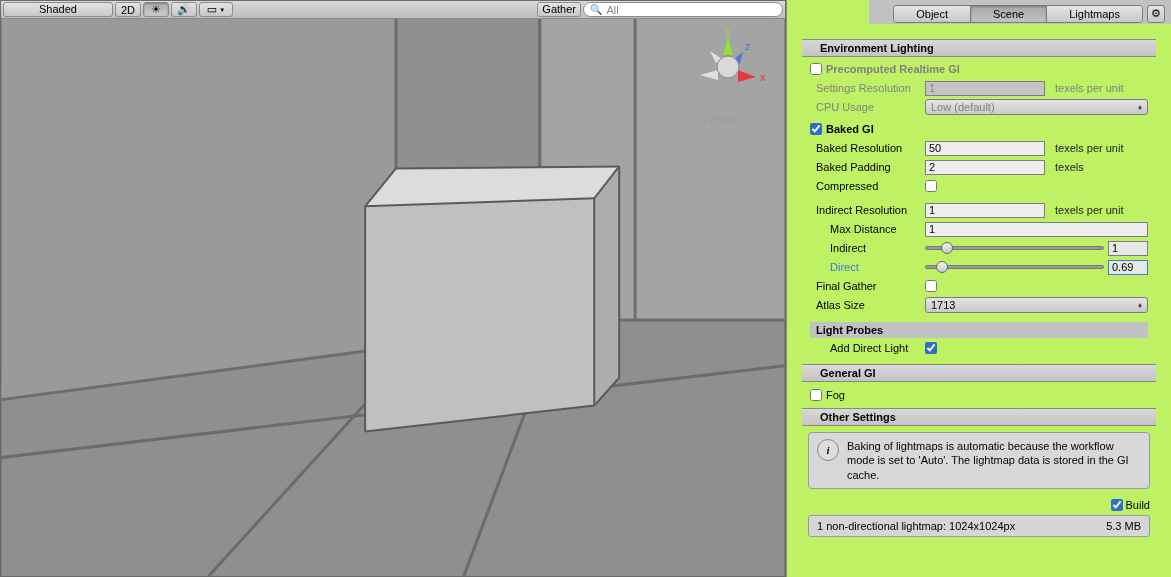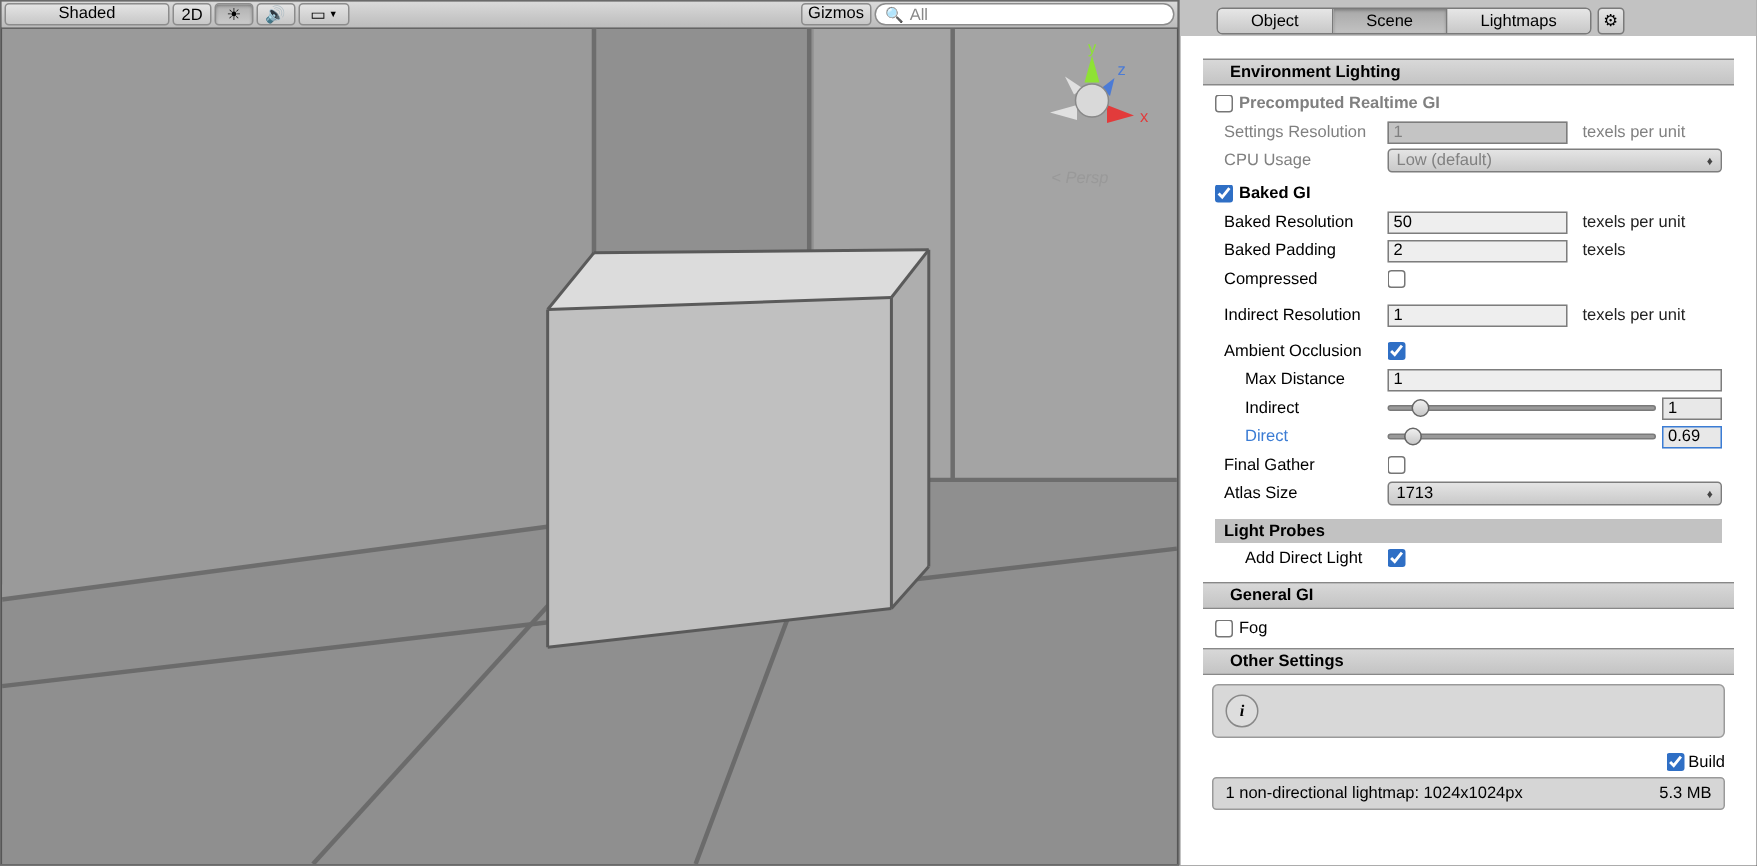--- a/index.html
+++ b/index.html
@@ -18,21 +18,21 @@
   
   
   .scene3d { position: absolute; top: 18px; left: 0; right: 0; bottom: 0; background: #5f5f5f; overflow: hidden; }
   .scene3d svg { position: absolute; top:0; left:0; width:100%; height:100%; }
   
   .gizmo { position: absolute; top: 18px; right: 12px; width: 90px; height: 90px; }
   .persp-label { position: absolute; top: 112px; right: 46px; color: #999; font-size: 11px; font-style: italic; }
   .persp-label::before { content: "< "; }
   
   
-  .inspector { width: 385px; height: 577px; background: #ffffff; border-left: 1px solid #888; display: flex; flex-direction: column; }
+  .inspector { width: 385px; height: 577px; background: #bef264; border-left: 1px solid #888; display: flex; flex-direction: column; align-items: flex-end; }
   .tabbar { height: 24px; display: flex; align-items: center; padding: 3px 6px 0 6px; gap: 0; background: #c2c2c2; }
   .tabbar .spacer-l { width: 18px; }
   .tabgrp { display: flex; border: 1px solid #7a7a7a; border-radius: 4px; overflow: hidden; }
   .tab { padding: 2px 22px; background: linear-gradient(#e6e6e6,#c8c8c8); border-right: 1px solid #7a7a7a; }
   .tab:last-child { border-right: none; }
   .tab.active { background: linear-gradient(#a8a8a8,#c2c2c2); box-shadow: inset 0 1px 2px rgba(0,0,0,.25); }
   .cog { width: 18px; height: 18px; border: 1px solid #7a7a7a; border-radius: 3px; margin-left: 4px; background: linear-gradient(#e6e6e6,#c8c8c8); display:flex; align-items:center; justify-content:center; }
   
   .panel-body { flex: 1; overflow: auto; padding: 15px; }
   .section-header { background: linear-gradient(#d8d8d8,#c4c4c4); border-top: 1px solid #888; border-bottom: 1px solid #888; padding: 2px 4px 2px 18px; font-weight: bold; }
@@ -87,21 +87,21 @@
       </div>
     <div class="vp-btn">
         <span>🔊</span>
       </div>
     <div class="vp-btn" style="width:34px;">
         <span>▭</span>
         <span class="tri" style="font-size:6px;margin-left:2px">▼</span>
       </div>
     <span class="flex-spacer"></span>
     <div class="vp-drop">
-      <span>Gizmos</span>
+      <span>Gather</span>
         <span class="tri">▼</span>
     </div>
     <div class="vp-search">
       <span class="mag">🔍</span>
       <span textcontent="All">All</span>
     </div>
   </div>
 
   <div class="scene3d">
     <svg viewBox="0 0 786 559">
@@ -220,26 +220,20 @@
       </div>
 
       <div class="row" style="margin-top:6px">
         <span class="lbl">Indirect Resolution</span>
         <div class="ctrl">
             <input type="text" class="num" value="1" style="">
             <span class="unit">texels per unit</span>
           </div>
       </div>
 
-      <div class="row" style="margin-top:6px">
-        <span class="lbl">Ambient Occlusion</span>
-        <div class="ctrl">
-            <input type="checkbox" checked="" style="">
-          </div>
-      </div>
       <div class="row">
         <span class="lbl indent">Max Distance</span>
         <div class="ctrl">
             <input type="text" class="num" style="flex: 1 1 0%; width: auto;" value="1">
           </div>
       </div>
       <div class="row slider-row">
         <span class="lbl indent">Indirect</span>
         <div class="ctrl">
           <div class="track">
@@ -287,20 +281,21 @@
       <div class="row">
         <input type="checkbox" style="">
         <span style="font-weight:normal;margin-left:4px">Fog</span>
       </div>
     </div>
 
     <div class="section-header">Other Settings</div>
 
     <div class="info-box">
       <div class="icn">i</div>
+      <div>Baking of lightmaps is automatic because the workflow mode is set to 'Auto'. The lightmap data is stored in the GI cache.</div>
     </div>
 
     <div class="build-row">
       <label style="display:flex;align-items:center;gap:3px">
         <input type="checkbox" checked="" style="">
         <span>Build</span>
       </label>
     </div>
 
     <div class="stat-row">

